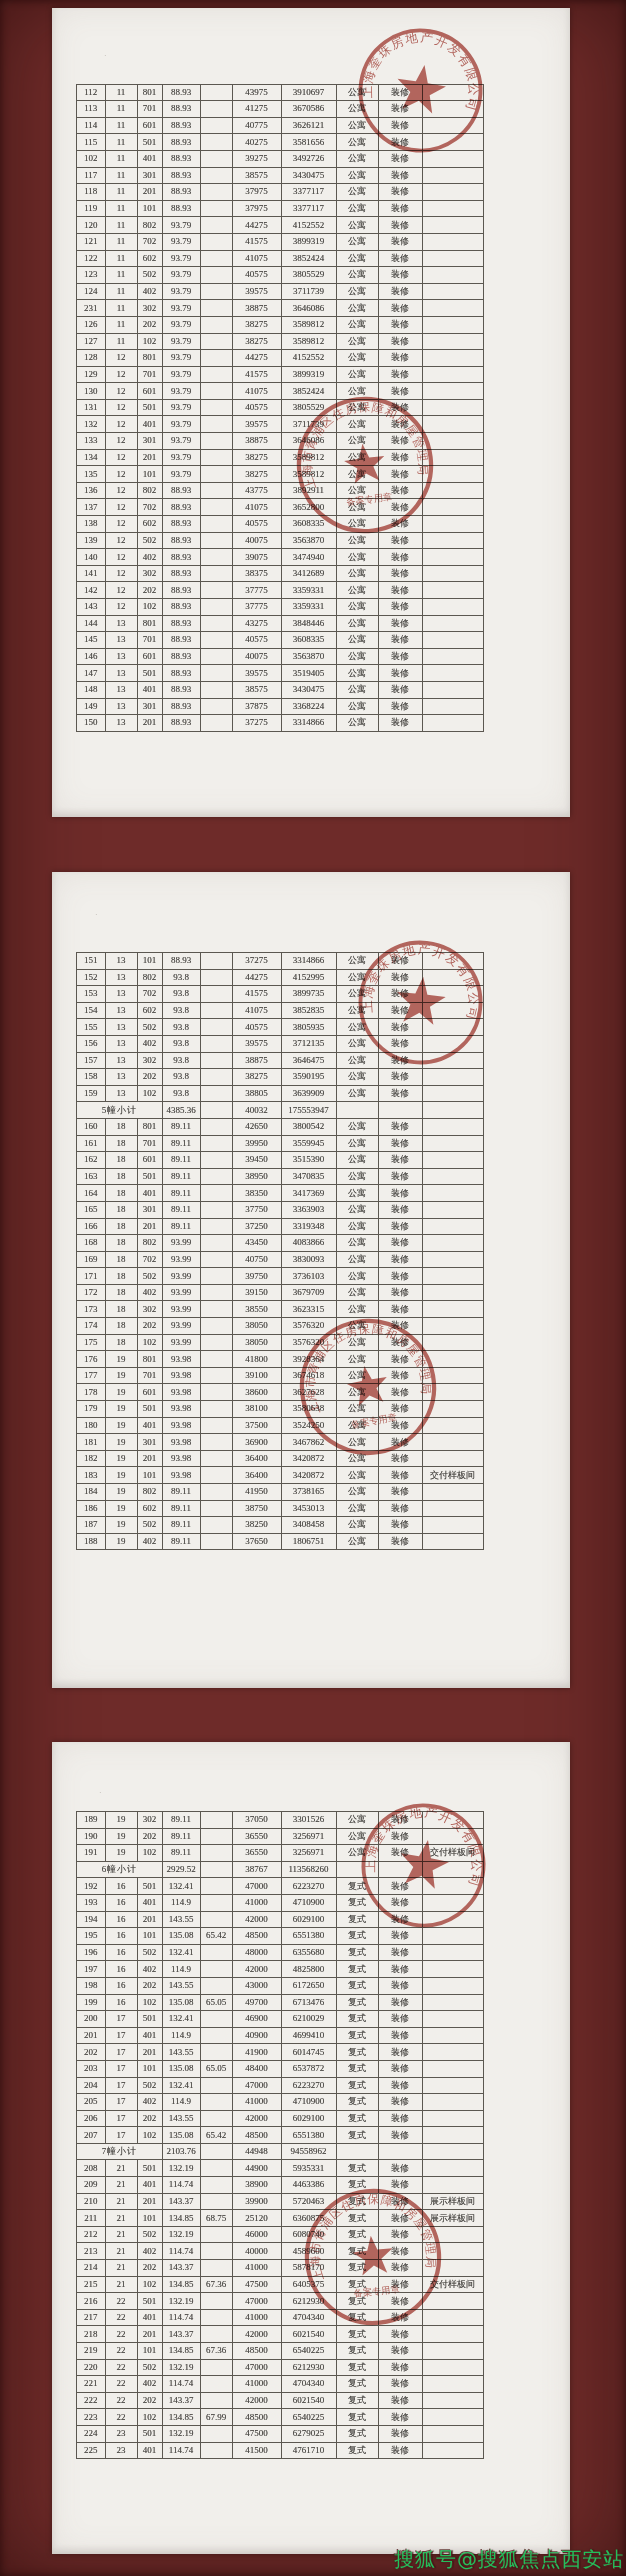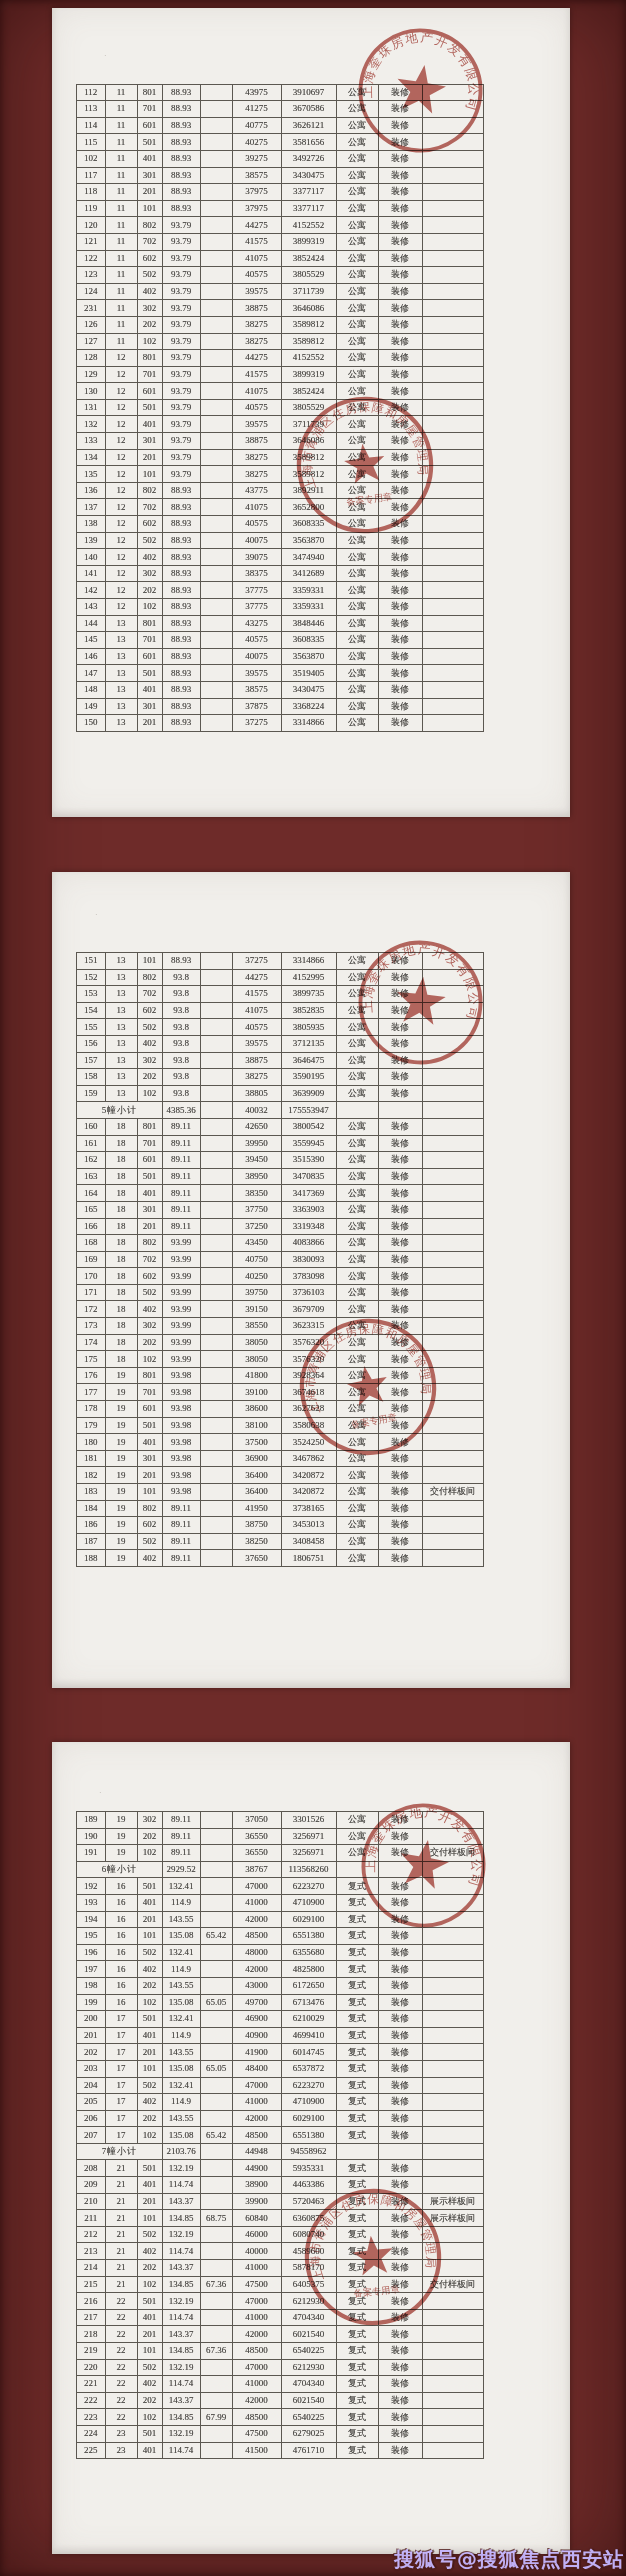--- a/index.html
+++ b/index.html
@@ -40,21 +40,21 @@
   #page1 .dev{left:304px;top:18px;transform:rotate(9deg);}
   #page1 .gov{left:242px;top:386px;transform:rotate(-7deg);}
   #page2 .dev{left:304px;top:66px;transform:rotate(6deg);}
   #page2 .gov{left:245px;top:444px;transform:rotate(-10deg);}
   #page3 .dev{left:307px;top:59px;transform:rotate(10deg);}
   #page3 .gov{left:250px;top:444px;transform:rotate(-6deg);}
   .stamp text{font-family:"DejaVu Sans","Liberation Sans",sans-serif;fill:var(--stamp);}
   .watermark{
     position:absolute;right:1.9px;bottom:2.8px;
     font-family:"DejaVu Sans","Liberation Sans",sans-serif;
-    font-weight:bold;font-size:20px;letter-spacing:0.9px;color:#c4b5fd;opacity:.96;
+    font-weight:normal;font-size:20px;letter-spacing:0.9px;color:#22c55e;opacity:.96;
     text-shadow:0.9px 0.9px 0 #54211f,-0.9px -0.9px 0 rgba(84,33,31,.85),1.9px 0 0.9px rgba(60,20,18,.7),0 0.9px 2.8px rgba(0,0,0,.4);
   }
   .speck{position:absolute;color:#9a948c;font-size:7.6px;opacity:.7;}
 </style>
 </head>
 <body>
 
 <div class="root">
 
   <section class="page" id="page1">
@@ -793,32 +793,20 @@
             <td>702</td>
             <td>93.99</td>
             <td></td>
             <td>40750</td>
             <td>3830093</td>
             <td>公寓</td>
             <td>装修</td>
             <td></td>
           </tr>
           <tr>
-            <td>170</td>
-            <td>18</td>
-            <td>602</td>
-            <td>93.99</td>
-            <td></td>
-            <td>40250</td>
-            <td>3783098</td>
-            <td>公寓</td>
-            <td>装修</td>
-            <td></td>
-          </tr>
-          <tr>
             <td>171</td>
             <td>18</td>
             <td>502</td>
             <td>93.99</td>
             <td></td>
             <td>39750</td>
             <td>3736103</td>
             <td>公寓</td>
             <td>装修</td>
             <td></td>
@@ -1331,21 +1319,21 @@
             <td>复式</td>
             <td>装修</td>
             <td>展示样板间</td>
           </tr>
           <tr>
             <td>211</td>
             <td>21</td>
             <td>101</td>
             <td>134.85</td>
             <td>68.75</td>
-            <td>60840</td>
+            <td>25120</td>
             <td>6360875</td>
             <td>复式</td>
             <td>装修</td>
             <td>展示样板间</td>
           </tr>
           <tr>
             <td>212</td>
             <td>21</td>
             <td>502</td>
             <td>132.19</td>

